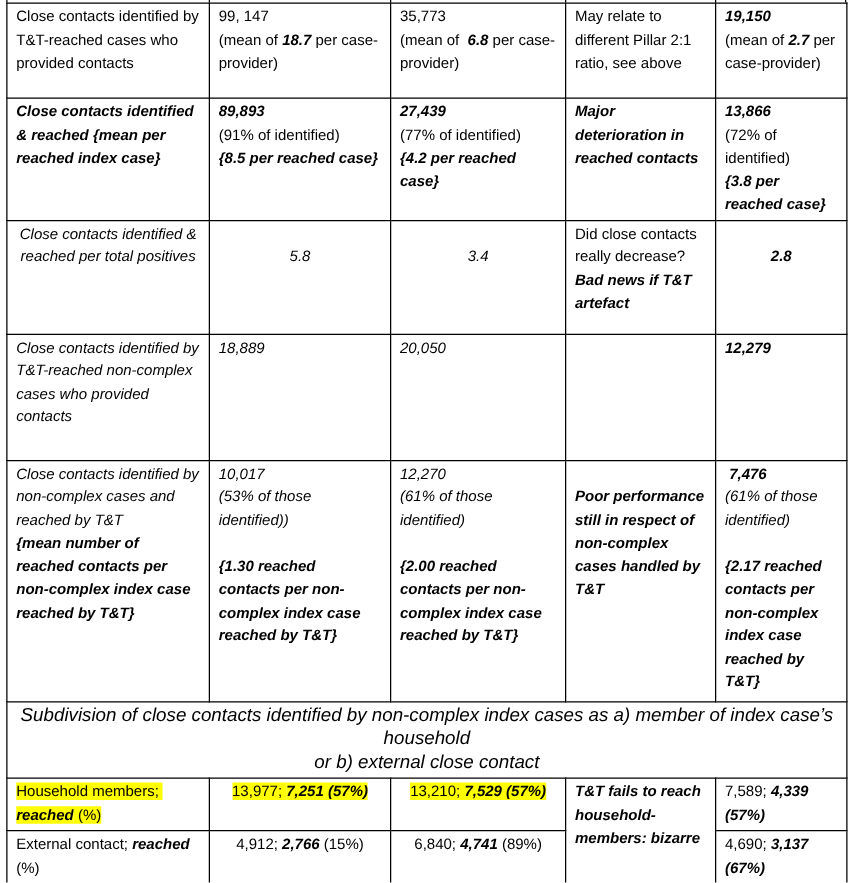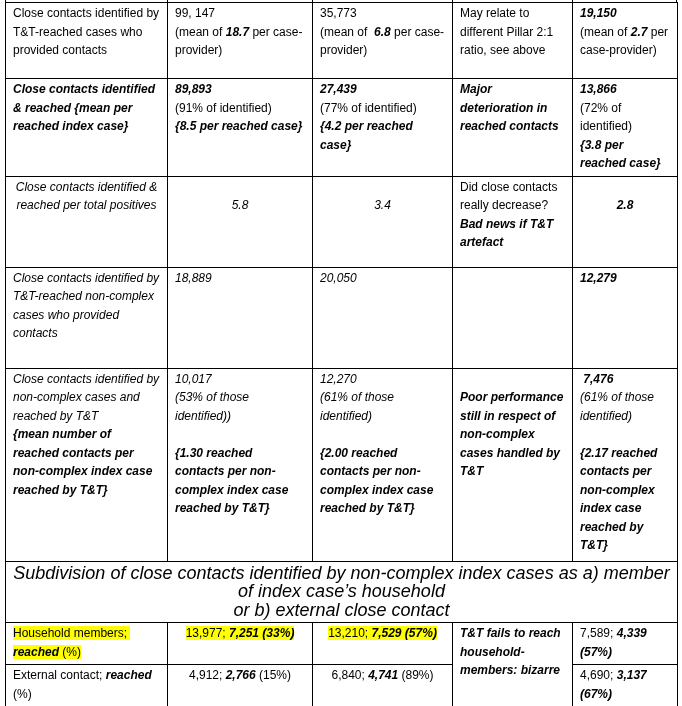--- a/index.html
+++ b/index.html
@@ -34,21 +34,21 @@
     padding:1px 7px 3px 7px;
     font-size:12px;
     line-height:18.5px;
     overflow:hidden;
   }
   td .run{white-space:pre-wrap;}
   .b{font-weight:700;font-style:italic;}
   .i{font-style:italic;}
   .hl{background:var(--hl);}
   .center{text-align:center;}
-  tr.sub-row td{font-size:18px;padding-top:2px;}
+  tr.sub-row td{font-size:15px;padding-top:2px;}
 </style>
 </head>
 <body>
 
 <div class="page">
 
   <div class="tick" style="left:5px"></div>
   <div class="tick" style="left:167px"></div>
   <div class="tick" style="left:312px"></div>
   <div class="tick" style="left:452px"></div>
@@ -129,21 +129,21 @@
 </span><span class="run b i">{2.17 reached contacts per non-complex index case reached by T&amp;T}</span></td>
     </tr>
 
     <tr class="sub-row" style="height:39px">
       <td class="center" colspan="5"><span class="run i">Subdivision of close contacts identified by non-complex index cases as a) member of index case’s household
 or b) external close contact</span></td>
     </tr>
 
     <tr style="height:40px">
       <td><span class="run hl">Household members; </span><span class="run b hl">reached</span><span class="run hl"> (%)</span></td>
-      <td class="center"><span class="run hl">13,977; </span><span class="run b hl">7,251 (33%)</span></td>
+      <td class="center"><span class="run hl">13,977; </span><span class="run b hl">7,251 (57%)</span></td>
       <td class="center"><span class="run hl">13,210; </span><span class="run b hl">7,529 (57%)</span></td>
       <td rowspan="2"><span class="run b">T&amp;T fails to reach household-members: bizarre</span></td>
       <td><span class="run">7,589; </span><span class="run b">4,339 (57%)</span></td>
     </tr>
 
     <tr style="height:56px">
       <td><span class="run">External contact; </span><span class="run b">reached</span><span class="run"> (%)</span></td>
       <td class="center"><span class="run">4,912; </span><span class="run b">2,766</span><span class="run"> (15%)</span></td>
       <td class="center"><span class="run">6,840; </span><span class="run b">4,741</span><span class="run"> (89%)</span></td>
       <td><span class="run">4,690; </span><span class="run b">3,137 (67%)</span></td>

